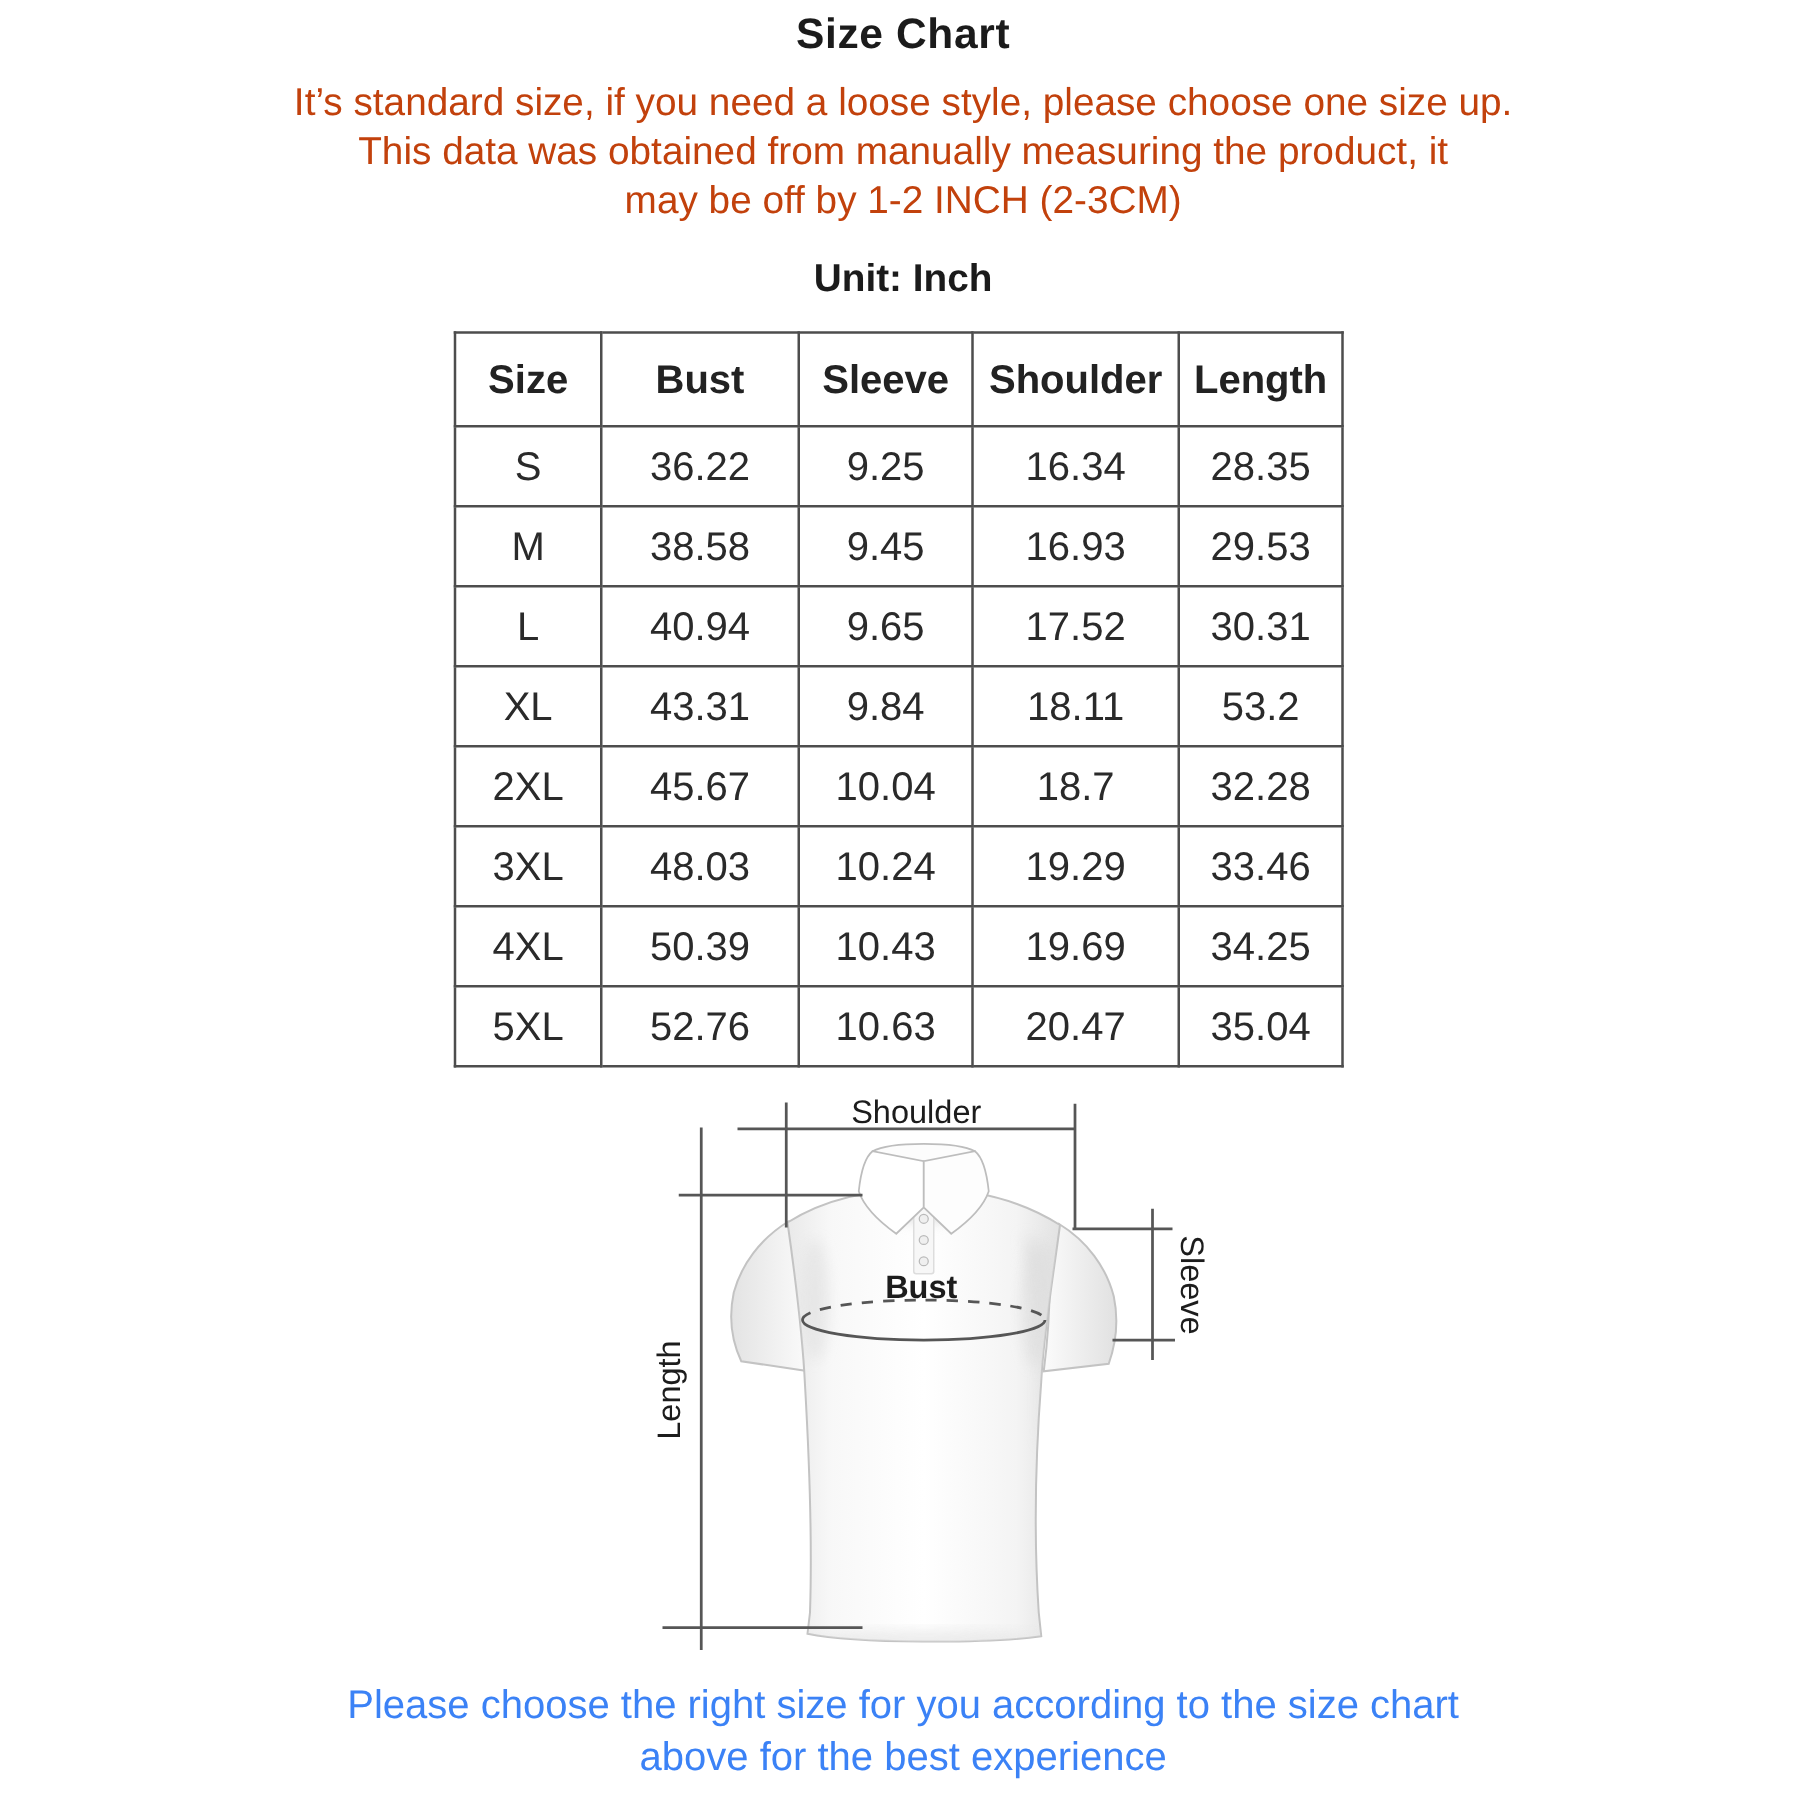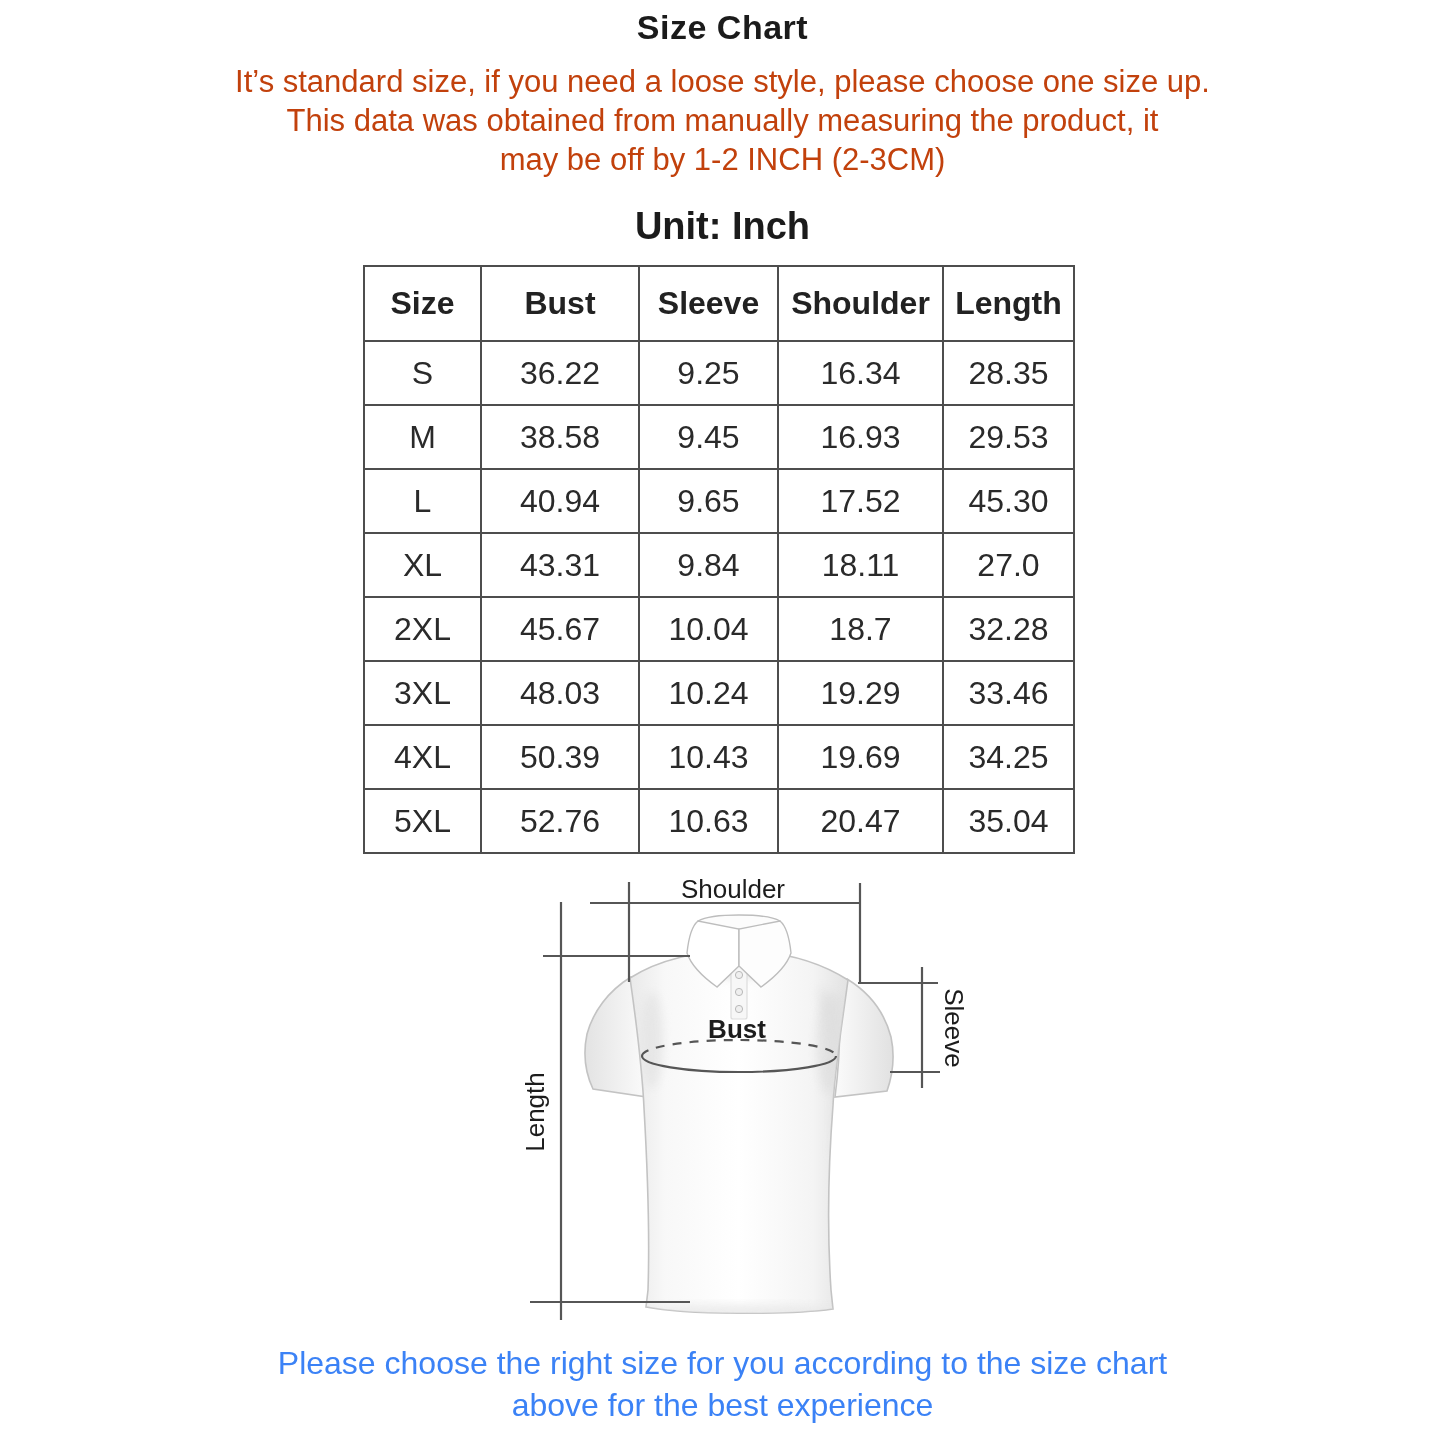--- a/index.html
+++ b/index.html
@@ -8,21 +8,21 @@
     width:1445px;height:1445px;
     background:#ffffff;
     font-family:"Liberation Sans",sans-serif;
     color:#1b1b1b;
     overflow:hidden;
     border-radius:23px;
   }
   .center-text{position:absolute;left:0;width:1445px;text-align:center;}
   .page-title{top:8px;font-size:34px;font-weight:700;letter-spacing:.5px;}
   .desc{top:62px;font-size:31px;font-weight:500;line-height:39px;color:#c2410c;}
-  .unit{top:205px;font-size:38px;font-weight:700;}
+  .unit{top:205px;font-size:31px;font-weight:700;}
   .footer{top:1342px;font-size:32px;font-weight:500;line-height:42px;color:#3b82f6;}
   table.size-table{
     position:absolute;left:363px;top:265px;
     border-collapse:collapse;table-layout:fixed;
     font-size:32px;color:#2a2a2a;
   }
   table.size-table th,table.size-table td{
     border:2px solid #4d4d4d;text-align:center;vertical-align:middle;
     padding:0;overflow:hidden;white-space:nowrap;
   }
@@ -77,28 +77,28 @@
         <td>38.58</td>
         <td>9.45</td>
         <td>16.93</td>
         <td>29.53</td>
       </tr>
       <tr>
         <td>L</td>
         <td>40.94</td>
         <td>9.65</td>
         <td>17.52</td>
-        <td>45.30</td>
+        <td>30.31</td>
       </tr>
       <tr>
         <td>XL</td>
         <td>43.31</td>
         <td>9.84</td>
         <td>18.11</td>
-        <td>27.0</td>
+        <td>53.2</td>
       </tr>
       <tr>
         <td>2XL</td>
         <td>45.67</td>
         <td>10.04</td>
         <td>18.7</td>
         <td>32.28</td>
       </tr>
       <tr>
         <td>3XL</td>

